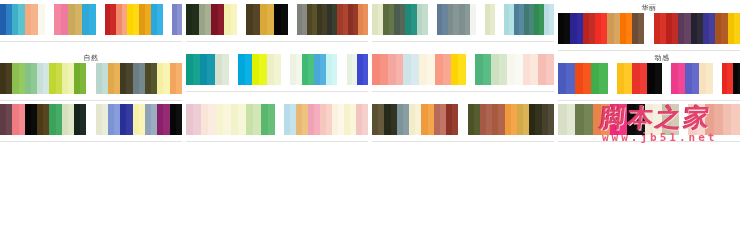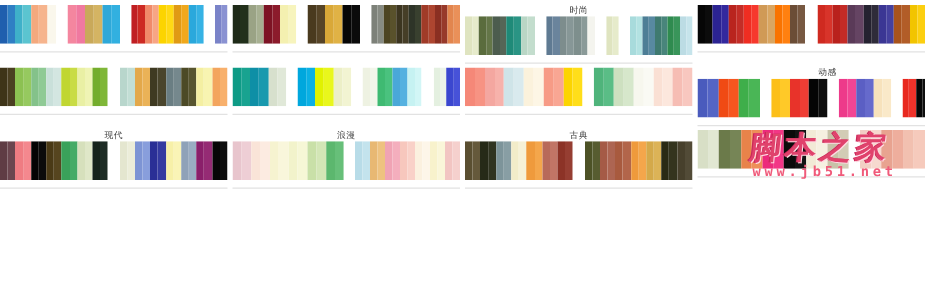--- a/index.html
+++ b/index.html
@@ -176,21 +176,20 @@
           <div class="sw" title="#ad4530" style="background: rgb(173, 69, 48); width: 8px;"></div>
           <div class="sw" title="#8a2f22" style="background: rgb(138, 47, 34); width: 8px;"></div>
           <div class="sw" title="#97392b" style="background: rgb(151, 57, 43); width: 8px;"></div>
           <div class="sw" title="#e2854e" style="background: rgb(226, 133, 78); width: 8px;"></div>
           <div class="sw" title="#ea9059" style="background: rgb(234, 144, 89); width: 8px;"></div>
         </div>
       </div>
       <div class="cell-rule"></div>
     </div>
     <div class="palette-cell" style="left: 372px; top: 4px; width: 182px;">
-      <div class="cell-title">时尚</div>
       <div class="strips">
         <div class="strip">
           <div class="sw" title="#dfe4c0" style="background: rgb(223, 228, 192); width: 10px;"></div>
           <div class="sw" title="#e6ebcb" style="background: rgb(230, 235, 203); width: 10px;"></div>
           <div class="sw" title="#5a6c3d" style="background: rgb(90, 108, 61); width: 10px;"></div>
           <div class="sw" title="#647648" style="background: rgb(100, 118, 72); width: 10px;"></div>
           <div class="sw" title="#4c5c4e" style="background: rgb(76, 92, 78); width: 10px;"></div>
           <div class="sw" title="#566657" style="background: rgb(86, 102, 87); width: 10px;"></div>
           <div class="sw" title="#1f8a78" style="background: rgb(31, 138, 120); width: 10px;"></div>
           <div class="sw" title="#2a9484" style="background: rgb(42, 148, 132); width: 10px;"></div>
@@ -222,20 +221,21 @@
           <div class="sw" title="#49857b" style="background: rgb(73, 133, 123); width: 9px;"></div>
           <div class="sw" title="#2f8b4f" style="background: rgb(47, 139, 79); width: 9px;"></div>
           <div class="sw" title="#39955a" style="background: rgb(57, 149, 90); width: 9px;"></div>
           <div class="sw" title="#bcdce4" style="background: rgb(188, 220, 228); width: 9px;"></div>
           <div class="sw" title="#c6e4eb" style="background: rgb(198, 228, 235); width: 9px;"></div>
         </div>
       </div>
       <div class="cell-rule"></div>
     </div>
     <div class="palette-cell" style="left: 558px; top: 4px; width: 182px;">
+      <div class="cell-title">华丽</div>
       <div class="strips">
         <div class="strip">
           <div class="sw" title="#060606" style="background: rgb(6, 6, 6); width: 7px;"></div>
           <div class="sw" title="#0c0c0c" style="background: rgb(12, 12, 12); width: 7px;"></div>
           <div class="sw" title="#2b2392" style="background: rgb(43, 35, 146); width: 7px;"></div>
           <div class="sw" title="#33299e" style="background: rgb(51, 41, 158); width: 7px;"></div>
           <div class="sw" title="#b9241e" style="background: rgb(185, 36, 30); width: 7px;"></div>
           <div class="sw" title="#c32d27" style="background: rgb(195, 45, 39); width: 7px;"></div>
           <div class="sw" title="#ef2d22" style="background: rgb(239, 45, 34); width: 7px;"></div>
           <div class="sw" title="#f6382d" style="background: rgb(246, 56, 45); width: 7px;"></div>
@@ -260,20 +260,21 @@
           <div class="sw" title="#45409e" style="background: rgb(69, 64, 158); width: 7px;"></div>
           <div class="sw" title="#a8531c" style="background: rgb(168, 83, 28); width: 7px;"></div>
           <div class="sw" title="#b25d28" style="background: rgb(178, 93, 40); width: 7px;"></div>
           <div class="sw" title="#f2c400" style="background: rgb(242, 196, 0); width: 7px;"></div>
           <div class="sw" title="#fccf10" style="background: rgb(252, 207, 16); width: 7px;"></div>
         </div>
       </div>
       <div class="cell-rule"></div>
     </div>
     <div class="palette-cell" style="left: 0px; top: 54px; width: 182px;">
+      <div class="cell-title">自然</div>
       <div class="strips">
         <div class="strip">
           <div class="sw" title="#3e3418" style="background: rgb(62, 52, 24); width: 8px;"></div>
           <div class="sw" title="#4a3f21" style="background: rgb(74, 63, 33); width: 8px;"></div>
           <div class="sw" title="#8cc152" style="background: rgb(140, 193, 82); width: 8px;"></div>
           <div class="sw" title="#96c95f" style="background: rgb(150, 201, 95); width: 8px;"></div>
           <div class="sw" title="#84c28a" style="background: rgb(132, 194, 138); width: 8px;"></div>
           <div class="sw" title="#8fca95" style="background: rgb(143, 202, 149); width: 8px;"></div>
           <div class="sw" title="#c9e0da" style="background: rgb(201, 224, 218); width: 8px;"></div>
           <div class="sw" title="#d3e6e1" style="background: rgb(211, 230, 225); width: 8px;"></div>
@@ -413,21 +414,20 @@
           <div class="sw" title="#0e0e0e" style="background: rgb(14, 14, 14); width: 8px;"></div>
           <div class="sw" title="#fcbf18" style="background: rgb(252, 191, 24); width: 8px;"></div>
           <div class="sw" title="#ffc928" style="background: rgb(255, 201, 40); width: 8px;"></div>
           <div class="sw" title="#f05a14" style="background: rgb(240, 90, 20); width: 8px;"></div>
           <div class="sw" title="#f7651f" style="background: rgb(247, 101, 31); width: 8px;"></div>
         </div>
       </div>
       <div class="cell-rule"></div>
     </div>
     <div class="palette-cell" style="left: 0px; top: 104px; width: 182px;">
-      <div class="cell-title">现代</div>
       <div class="strips">
         <div class="strip">
           <div class="sw" title="#5f3c44" style="background: rgb(95, 60, 68); width: 8px;"></div>
           <div class="sw" title="#6b464f" style="background: rgb(107, 70, 79); width: 8px;"></div>
           <div class="sw" title="#ef7c82" style="background: rgb(239, 124, 130); width: 8px;"></div>
           <div class="sw" title="#f4888e" style="background: rgb(244, 136, 142); width: 8px;"></div>
           <div class="sw" title="#040404" style="background: rgb(4, 4, 4); width: 8px;"></div>
           <div class="sw" title="#0b0b0b" style="background: rgb(11, 11, 11); width: 8px;"></div>
           <div class="sw" title="#4a3a16" style="background: rgb(74, 58, 22); width: 8px;"></div>
           <div class="sw" title="#56451f" style="background: rgb(86, 69, 31); width: 8px;"></div>
@@ -452,21 +452,20 @@
           <div class="sw" title="#9aadc2" style="background: rgb(154, 173, 194); width: 8px;"></div>
           <div class="sw" title="#8a1f6a" style="background: rgb(138, 31, 106); width: 8px;"></div>
           <div class="sw" title="#952b74" style="background: rgb(149, 43, 116); width: 8px;"></div>
           <div class="sw" title="#060606" style="background: rgb(6, 6, 6); width: 8px;"></div>
           <div class="sw" title="#0e0e0e" style="background: rgb(14, 14, 14); width: 8px;"></div>
         </div>
       </div>
       <div class="cell-rule"></div>
     </div>
     <div class="palette-cell" style="left: 186px; top: 104px; width: 182px;">
-      <div class="cell-title">浪漫</div>
       <div class="strips">
         <div class="strip">
           <div class="sw" title="#e8c5cd" style="background: rgb(232, 197, 205); width: 10px;"></div>
           <div class="sw" title="#eeced5" style="background: rgb(238, 206, 213); width: 10px;"></div>
           <div class="sw" title="#fae4d8" style="background: rgb(250, 228, 216); width: 10px;"></div>
           <div class="sw" title="#fcebe1" style="background: rgb(252, 235, 225); width: 10px;"></div>
           <div class="sw" title="#f6f3d0" style="background: rgb(246, 243, 208); width: 10px;"></div>
           <div class="sw" title="#f9f6db" style="background: rgb(249, 246, 219); width: 10px;"></div>
           <div class="sw" title="#f2f3cb" style="background: rgb(242, 243, 203); width: 10px;"></div>
           <div class="sw" title="#f6f7d6" style="background: rgb(246, 247, 214); width: 10px;"></div>
@@ -489,21 +488,20 @@
           <div class="sw" title="#fdf6e9" style="background: rgb(253, 246, 233); width: 8px;"></div>
           <div class="sw" title="#f8f2cc" style="background: rgb(248, 242, 204); width: 8px;"></div>
           <div class="sw" title="#faf6d9" style="background: rgb(250, 246, 217); width: 8px;"></div>
           <div class="sw" title="#f2c5c2" style="background: rgb(242, 197, 194); width: 8px;"></div>
           <div class="sw" title="#f5d0cd" style="background: rgb(245, 208, 205); width: 8px;"></div>
         </div>
       </div>
       <div class="cell-rule"></div>
     </div>
     <div class="palette-cell" style="left: 372px; top: 104px; width: 182px;">
-      <div class="cell-title">古典</div>
       <div class="strips">
         <div class="strip">
           <div class="sw" title="#5a4f31" style="background: rgb(90, 79, 49); width: 8px;"></div>
           <div class="sw" title="#65593b" style="background: rgb(101, 89, 59); width: 8px;"></div>
           <div class="sw" title="#262a18" style="background: rgb(38, 42, 24); width: 8px;"></div>
           <div class="sw" title="#303421" style="background: rgb(48, 52, 33); width: 8px;"></div>
           <div class="sw" title="#7d949a" style="background: rgb(125, 148, 154); width: 8px;"></div>
           <div class="sw" title="#889ea4" style="background: rgb(136, 158, 164); width: 8px;"></div>
           <div class="sw" title="#f2ecc9" style="background: rgb(242, 236, 201); width: 8px;"></div>
           <div class="sw" title="#f6f1d7" style="background: rgb(246, 241, 215); width: 8px;"></div>

